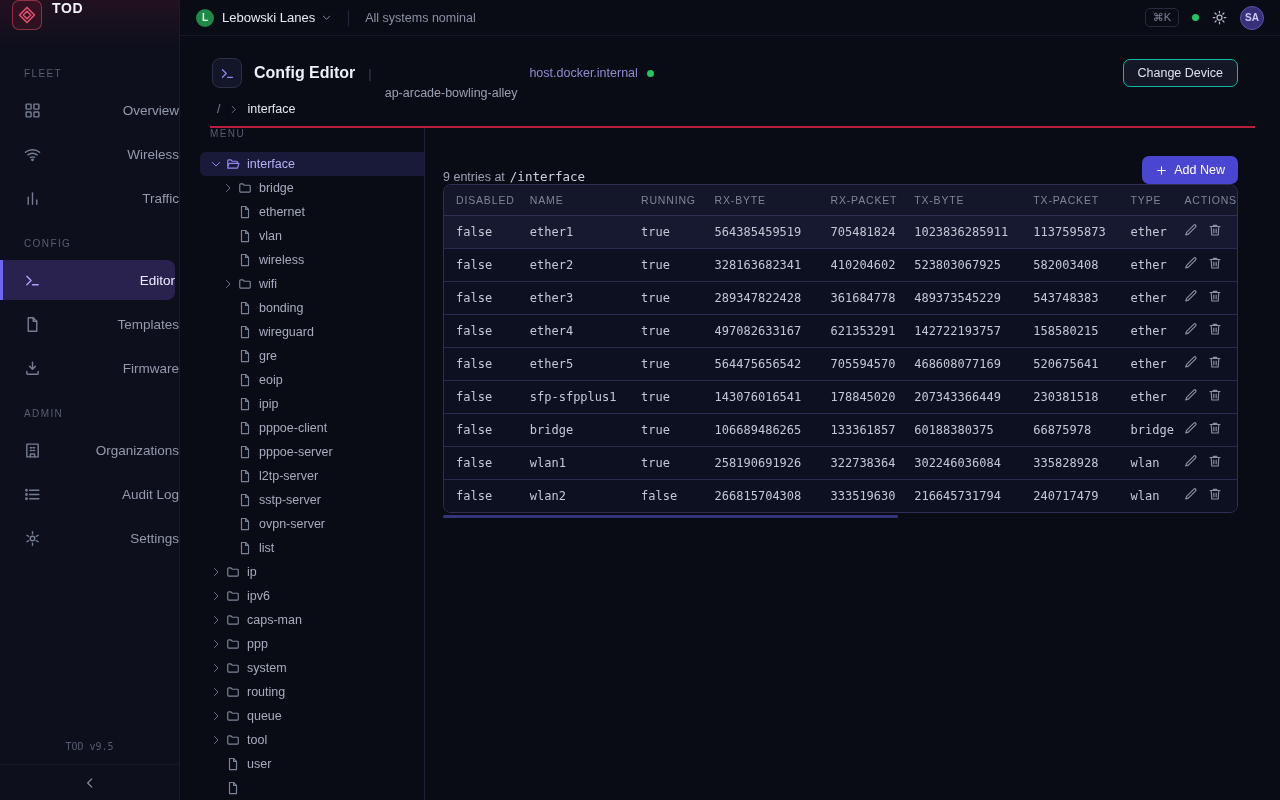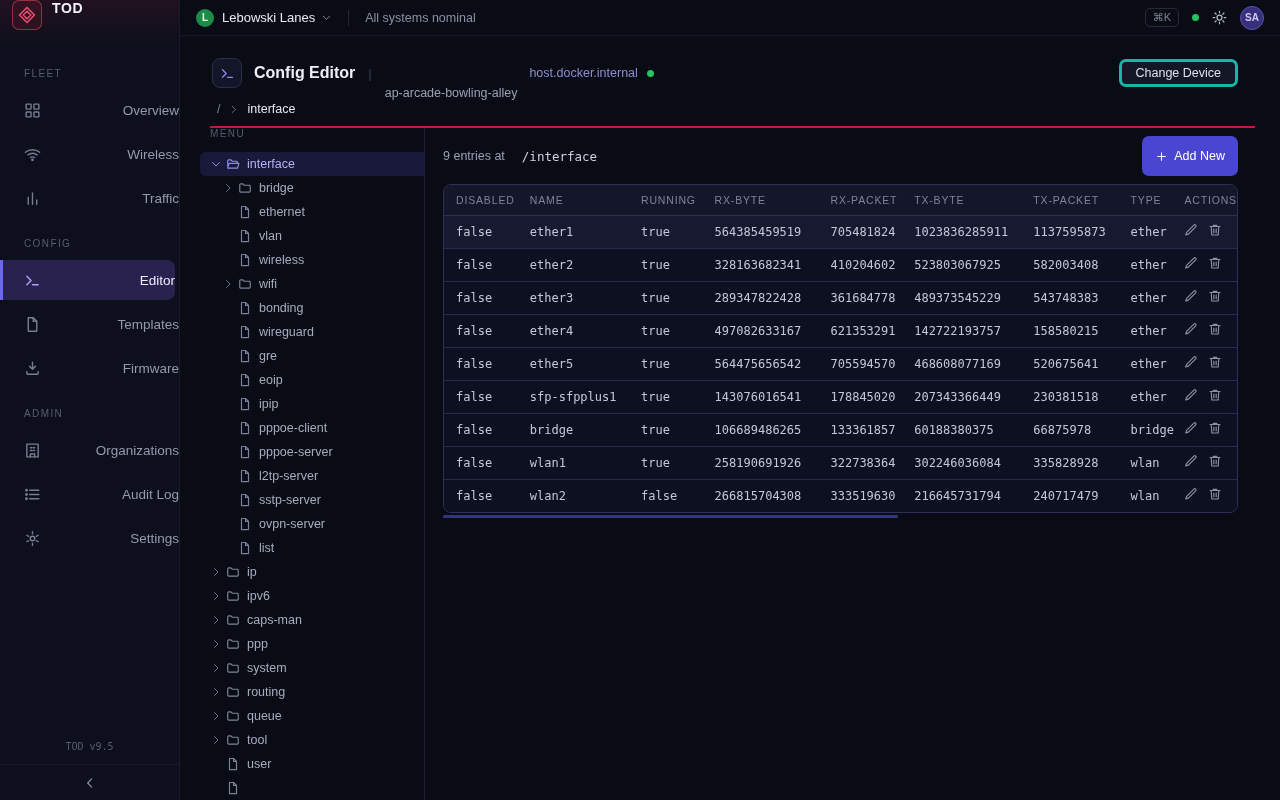--- a/index.html
+++ b/index.html
@@ -58,21 +58,21 @@
   .page-header { display:flex; align-items:center; padding:18px 42px 0 32px; height:56px; flex-shrink:0; }
   .term-box { width:30px; height:30px; border-radius:8px; border:1px solid #2c3047; background:#131628;
     display:flex; align-items:center; justify-content:center; margin-right:12px; }
   .term-box .icon { width:15px; height:15px; color:#8d88f0; }
   .page-title { font-size:16px; font-weight:bold; color:#eef0f6; }
   .title-divider { color:#3a3f55; margin:0 13px; font-size:13px; }
   .device-name { font-size:12.5px; color:#9aa0b4;margin-top:40px; }
   .device-host { font-size:12.5px; color:#8f8cd4; margin-left:12px; }
   .host-dot { width:7px; height:7px; border-radius:50%; background:#22c55e; margin-left:9px; }
   .change-device-btn { margin-left:auto; height:28px; padding:0 14px; border-radius:7px;
-    border:3px solid #14b8a6; background:#141726; color:#dde0ea; font-size:12.5px;
+    border:1px solid #14b8a6; background:#141726; color:#dde0ea; font-size:12.5px;
     display:flex; align-items:center; cursor:pointer; font-family:inherit; }
   .breadcrumb-row { display:flex; align-items:center; gap:8px; padding:10px 0 10px 37px; font-size:12.5px; height:34px; flex-shrink:0; }
   .crumb-root { color:#7a8096; }
   .crumb-chevron { width:11px; height:11px; color:#6a7186; }
   .crumb-current { color:#e6e8f0; }
   .red-line { height:2px; background:#bb1d3f; margin:0 25px 0 30px; flex-shrink:0; }
 
   .body-row { flex:1; display:flex; overflow:hidden; }
 
   
@@ -82,24 +82,24 @@
     color:#a6acbe; font-size:12.5px; cursor:pointer; white-space:nowrap; }
   .tree-item.lvl1 { padding-left:22px; }
   .tree-item.selected { background:rgba(100,92,235,.17); border-radius:6px 0 0 6px; color:#b6b1f6; }
   .tree-chevron { width:12px; height:12px; margin-right:4px; color:#6a7186; display:inline-flex; flex-shrink:0; }
   .tree-chevron svg { width:12px; height:12px; }
   .tree-ico { width:14px; height:14px; margin-right:7px; color:#7b8398; }
   .tree-item.selected .tree-chevron, .tree-item.selected .tree-ico { color:#8f8af0; }
 
   
   .table-panel { flex:1; padding:0 42px 0 18px; overflow:hidden; }
-  .table-toolbar { display:flex; align-items:center; height:56px;gap:12px; }
+  .table-toolbar { display:flex; align-items:flex-end; height:56px; }
   .entries-text { font-size:12.5px; color:#9aa0b4; }
   .entries-path { font-family:"DejaVu Sans Mono", monospace; font-size:12.5px; color:#cdd1dd; margin-left:5px; }
-  .add-new-btn { margin-left:auto; height:40px; padding:0 13px; border-radius:7px; background:#4b46d2;
+  .add-new-btn { margin-left:auto; height:28px; padding:0 13px; border-radius:7px; background:#4b46d2;
     color:#ffffff; font-size:12.5px; display:flex; align-items:center; gap:6px; border:none;
     cursor:pointer; font-family:inherit; }
   .add-new-btn .icon { width:13px; height:13px; }
   .table-wrap { border:1px solid #322e56; border-radius:8px; overflow:hidden; }
   table { width:100%; border-collapse:collapse; }
   thead tr { background:#14172a; }
   th { font-size:10.5px; letter-spacing:.08em; color:#7e8499; text-align:left; font-weight:normal;
     height:30px; padding:0 0 0 12px; border-bottom:1px solid #322e56; white-space:nowrap; }
   td { font-family:"DejaVu Sans Mono", monospace; font-size:12px; color:#c3c8d6; height:33px;
     padding:0 0 0 12px; border-bottom:1px solid #2c2950; background:#0d1020; white-space:nowrap; }

